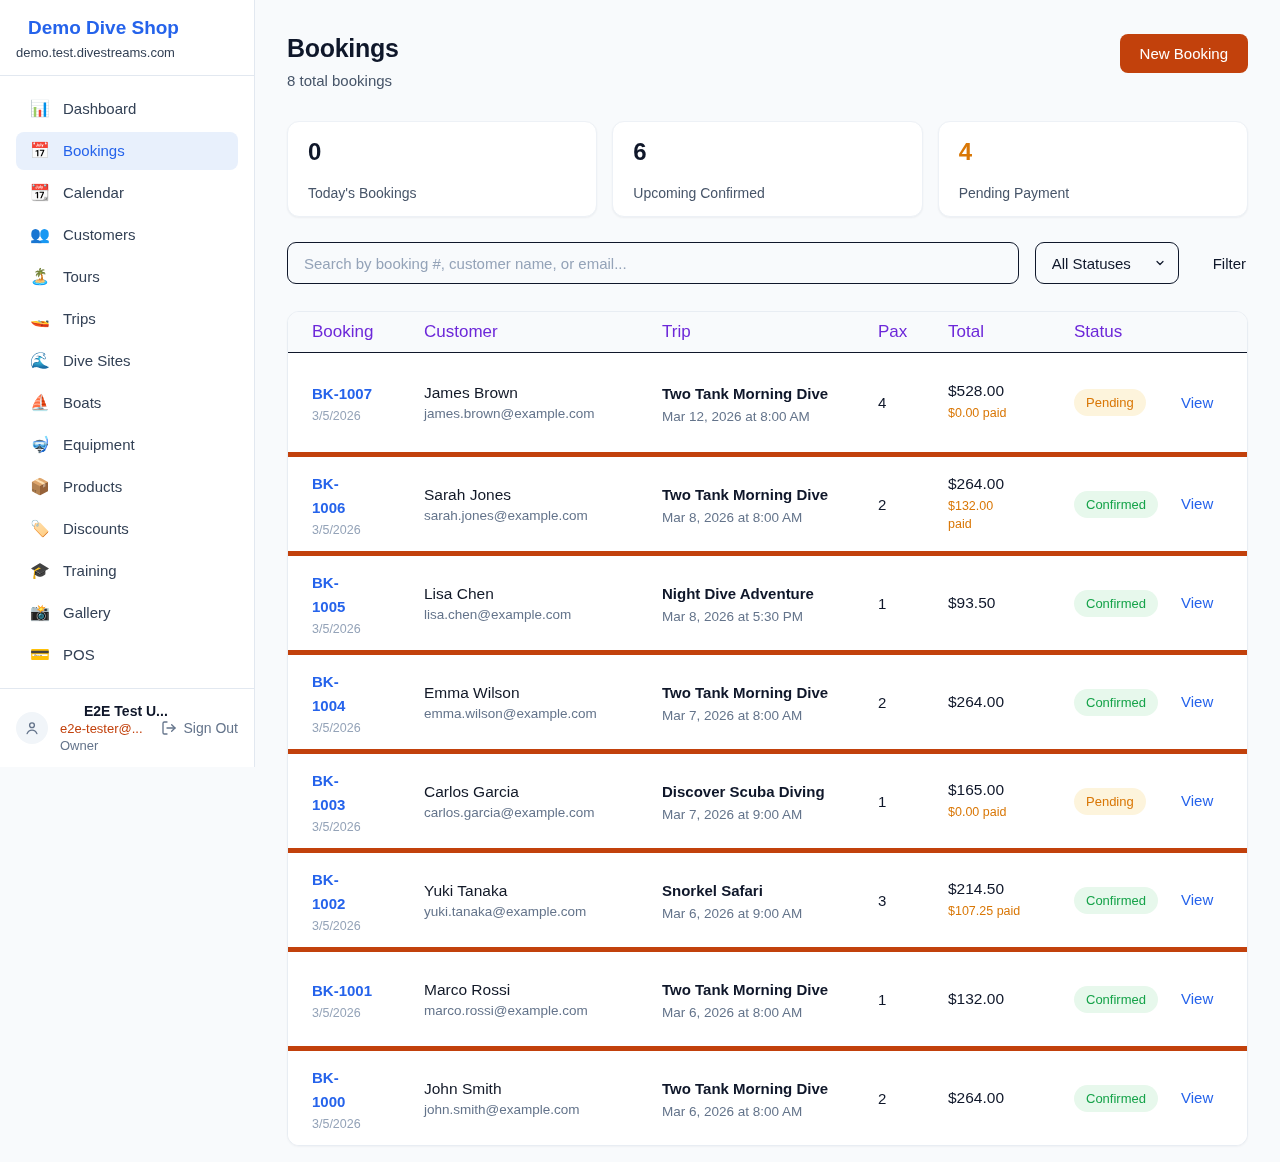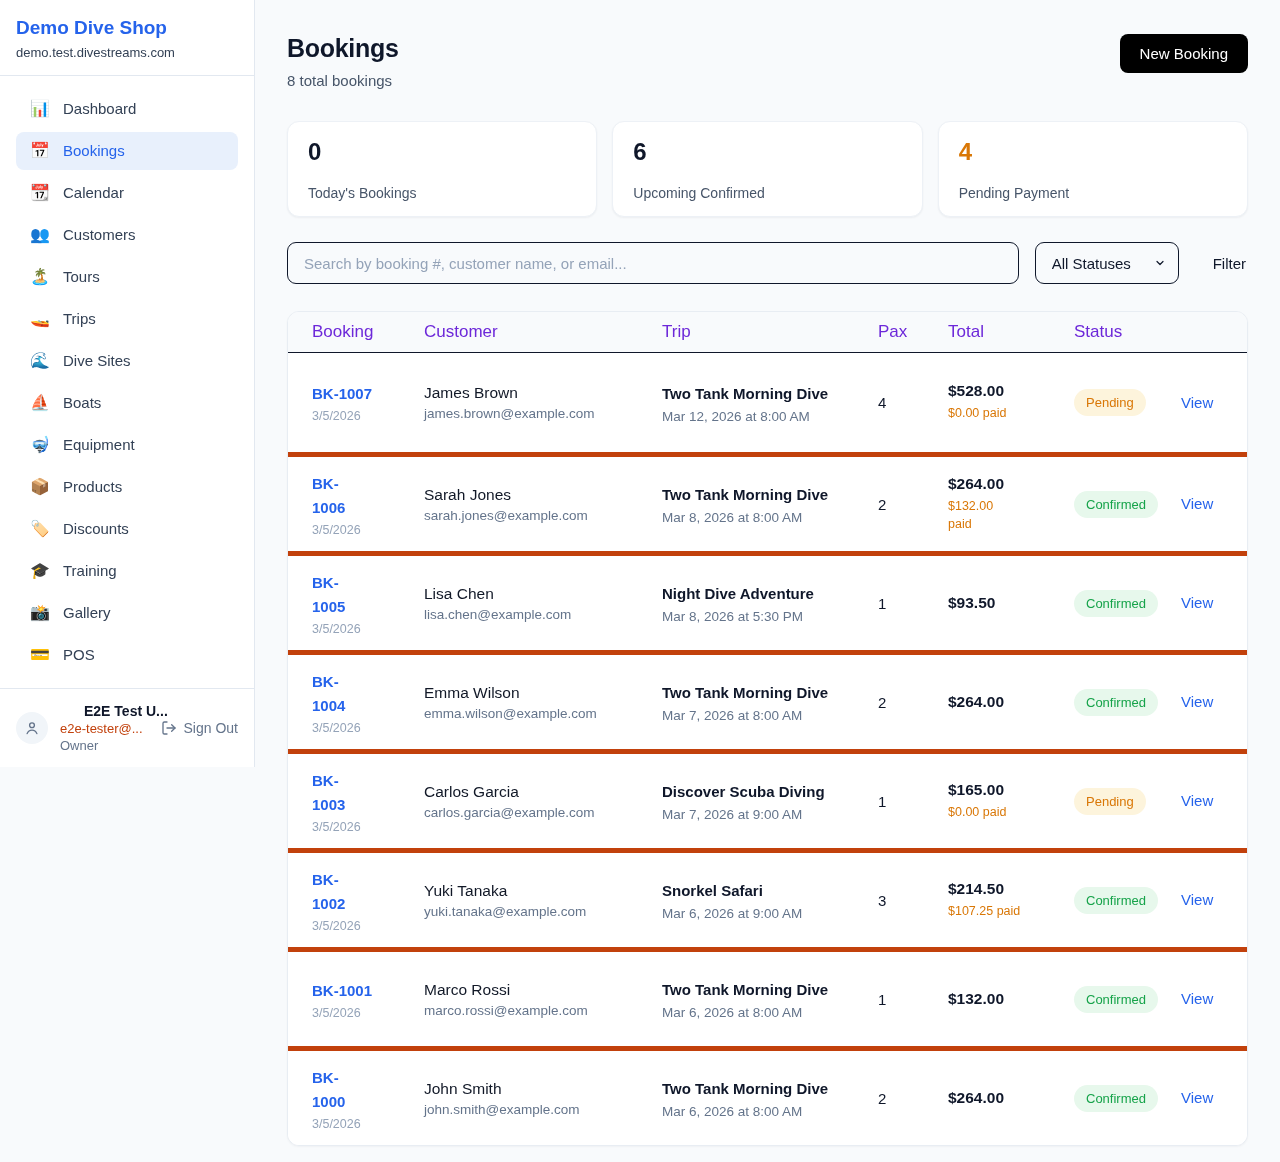--- a/index.html
+++ b/index.html
@@ -7,21 +7,21 @@
   body {
     width:1280px; height:1162px; overflow:hidden;
     background:#f8fafc; color:#0f172a;
     font-family:"Liberation Sans","DejaVu Sans",sans-serif;
   }
   .app { display:flex; align-items:flex-start; width:1280px; min-height:1162px; }
 
   
   .sidebar { width:255px; flex-shrink:0; background:#fff; border-right:1px solid #e2e8f0; }
   .brand { padding:17px 16px 15px; border-bottom:1px solid #e2e8f0; }
-  .brand-name { color:#2563eb; font-size:19px; font-weight:700; cursor:pointer; }
+  .brand-name { color:#2563eb; font-size:19px; font-weight:700; cursor:pointer;margin-left:12px; }
   .brand-domain { margin-top:6px; font-size:13px; color:#334155; }
   .nav { list-style:none; margin:0; padding:14px 16px 10px; }
   .nav-item { display:flex; align-items:center; gap:13px; padding:9px 14px; margin-bottom:4px;
     border-radius:8px; font-size:15px; color:#334155; cursor:pointer; line-height:20px; }
   .nav-item.active { background:#e8f0fc; color:#2563eb; font-weight:500; }
   .nav-icon { font-size:16px; width:20px; text-align:center; line-height:20px; }
   .user { border-top:1px solid #e2e8f0; padding:14px 16px; display:flex; gap:12px; align-items:center; }
   .avatar { width:32px; height:32px; border-radius:50%; background:#f1f5f9;
     display:flex; align-items:center; justify-content:center; flex-shrink:0; }
   .user-info { flex:1; min-width:0; }
@@ -30,21 +30,21 @@
   .user-role { font-size:13px; color:#64748b; margin-top:2px; }
   .signout { display:flex; gap:7px; align-items:center; color:#64748b; font-size:14px;
     background:none; border:none; padding:0; cursor:pointer; flex-shrink:0;
     font-family:inherit; }
 
   
   .main { flex:1; padding:34px 32px 32px; }
   .page-head { display:flex; justify-content:space-between; align-items:flex-start; }
   .page-title { margin:0; font-size:25px; font-weight:700; letter-spacing:-0.3px; }
   .page-subtitle { margin-top:9px; font-size:15px; color:#475569; }
-  .btn-primary { background:#000000; color:#fff; border:none; border-radius:8px;
+  .btn-primary { background:#c2410c; color:#fff; border:none; border-radius:8px;
     padding:11px 20px; font-size:15px; font-weight:500; cursor:pointer; font-family:inherit; }
 
   .stats { display:flex; gap:15px; margin-top:32px; }
   .stat-card { flex:1; background:#fff; border:1px solid #edf1f6; border-radius:12px;
     padding:15px 20px; box-shadow:0 1px 2px rgba(15,23,42,.05); }
   .stat-value { font-size:24px; font-weight:700; line-height:30px; }
   .stat-value.orange { color:#d97706; }
   .stat-label { margin-top:18px; font-size:14px; color:#475569; }
 
   .filter-row { display:flex; align-items:center; margin-top:25px; }
@@ -69,21 +69,21 @@
   .trow { padding-top:14px; padding-bottom:14px; min-height:99px; background:#fff; }
   .trow + .trow { border-top:5px solid #c2410c; }
   .bk-link { color:#2563eb; font-weight:700; font-size:15px; white-space:pre-line;
     line-height:1.6; text-decoration:none; display:inline-block; cursor:pointer; }
   .bk-date { font-size:12.5px; color:#94a3b8; margin-top:3px; }
   .cust-name { font-size:15.5px; color:#111827; }
   .cust-email { font-size:13.5px; color:#64748b; margin-top:4px; }
   .trip-name { font-size:15px; font-weight:600; color:#0f172a; max-width:178px; line-height:1.6; }
   .trip-time { font-size:13.5px; color:#64748b; margin-top:3px; }
   .pax { font-size:15px; }
-  .total { font-size:15.5px; font-weight:700; }
+  .total { font-size:15.5px; font-weight:400; }
   .paid { font-size:12.5px; color:#d97706; margin-top:4px; white-space:pre-line;
     max-width:95px; line-height:1.45; }
   .badge { display:inline-block; padding:6px 12px; border-radius:999px; font-size:13px; font-weight:500; }
   .badge.pending { background:#fdf4dc; color:#d97706; }
   .badge.confirmed { background:#e7f8ec; color:#16a34a; }
   .view-link { color:#2563eb; font-size:15px; font-weight:500; text-decoration:none; cursor:pointer; }
 </style>
 </head>
 <body>
 

